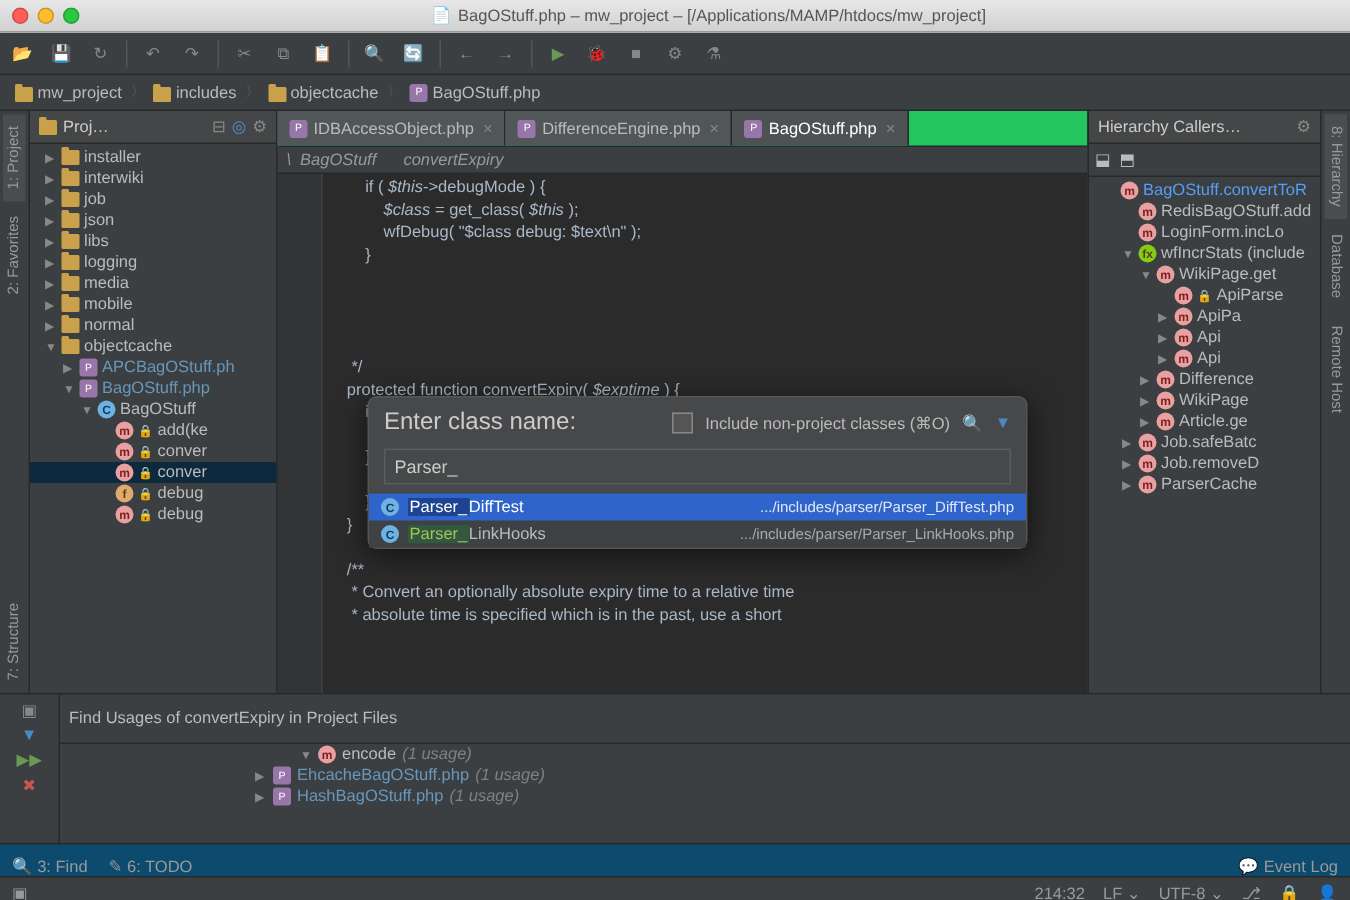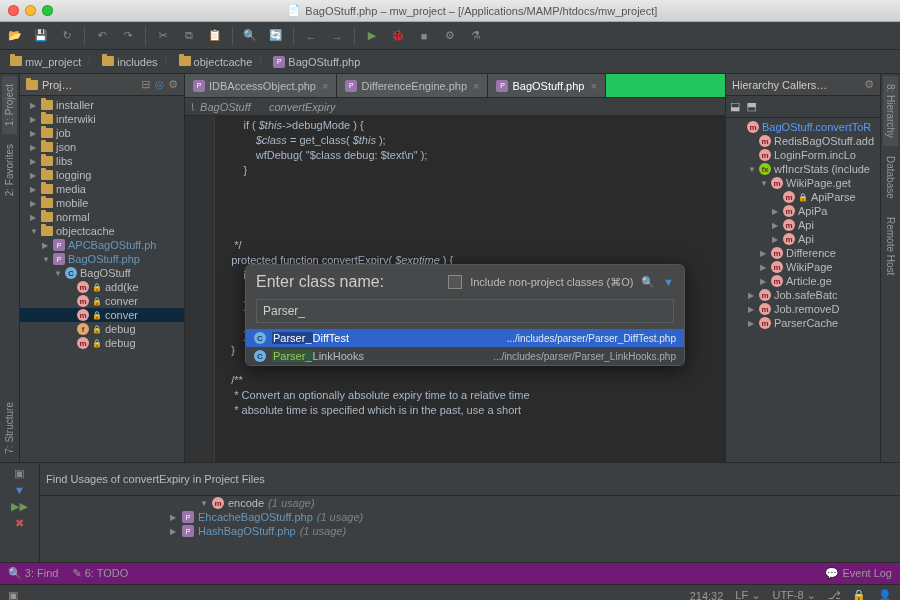--- a/index.html
+++ b/index.html
@@ -5,21 +5,21 @@
 * { margin: 0; padding: 0; box-sizing: border-box; font-family: "Lucida Grande", sans-serif; font-size: 11px; }
 body { background: #3c3f41; color: #bbb; width: 900px; height: 600px; overflow: hidden; position: relative; }
 .titlebar { height: 22px; background: linear-gradient(#e8e8e8, #d0d0d0); display: flex; align-items: center; padding: 0 8px; color: #333; border-bottom: 1px solid #aaa; }
 .traffic { display: flex; gap: 6px; }
 .dot { width: 11px; height: 11px; border-radius: 50%; border: 1px solid rgba(0,0,0,0.2); }
 .titlebar .title { flex: 1; text-align: center; font-size: 12px; color: #555; display: flex; align-items: center; justify-content: center; gap: 4px; }
 .toolbar { height: 28px; background: #3c3f41; border-bottom: 1px solid #282828; display: flex; align-items: center; padding: 0 6px; gap: 8px; }
 .tbtn { width: 18px; height: 18px; color: #888; display: flex; align-items: center; justify-content: center; }
 .sep { width: 1px; height: 18px; background: #555; }
 .breadcrumbs { height: 24px; background: #3c3f41; border-bottom: 1px solid #282828; display: flex; align-items: center; padding: 0 6px; gap: 2px; }
-.crumb { display: flex; align-items: flex-start; gap: 3px; padding: 2px 4px; color: #bbb; }
+.crumb { display: flex; align-items: flex-end; gap: 3px; padding: 2px 4px; color: #bbb; }
 .folder-icon { width: 12px; height: 10px; background: #c9a14a; border-radius: 1px; position: relative; }
 .folder-icon::before { content: ""; position: absolute; top: -2px; left: 0; width: 5px; height: 3px; background: #c9a14a; border-radius: 1px 1px 0 0; }
 .php-icon { width: 12px; height: 12px; background: #9876aa; border-radius: 2px; display: flex; align-items: center; justify-content: center; font-size: 7px; color: white; }
 .chev { color: #666; font-size: 9px; }
 .main { display: flex; height: 388px; position: relative; }
 .left-gutter { width: 20px; background: #3c3f41; border-right: 1px solid #282828; display: flex; flex-direction: column; align-items: center; }
 .gutter-tab { writing-mode: vertical-rl; transform: rotate(180deg); padding: 8px 2px; color: #999; background: #4a4d4f; margin-top: 2px; cursor: pointer; font-size: 10px; }
 .right-gutter { width: 20px; background: #3c3f41; border-left: 1px solid #282828; display: flex; flex-direction: column; align-items: center; }
 .rgutter-tab { writing-mode: vertical-rl; padding: 8px 2px; color: #999; margin-top: 2px; cursor: pointer; font-size: 10px; }
 .project-panel { width: 165px; background: #3c3f41; border-right: 1px solid #282828; overflow: hidden; }
@@ -61,21 +61,21 @@
 .match { background: #32593d; color: #a5c25c; padding: 0 1px; }
 .popup-row.sel .match { background: #1e4390; color: #fff; }
 .bottom-panel { height: 100px; background: #3c3f41; border-top: 1px solid #282828; display: flex; }
 .bp-side { width: 40px; border-right: 1px solid #282828; display: flex; flex-direction: column; align-items: center; padding: 4px 0; gap: 4px; }
 .bp-main { flex: 1; }
 .bp-header { height: 33px; display: flex; align-items: center; padding: 0 6px; color: #bbb; border-bottom: 1px solid #282828; }
 .usage-line { background: #2f5a5c; color: #d0d0d0; padding: 2px 40px; font-style: italic; font-family: Menlo, monospace; font-size: 11px; }
 .usage-item { padding: 1px 30px; color: #bbb; display: flex; align-items: center; gap: 4px; }
 .statusbar { height: 22px; background: #3c3f41; border-top: 1px solid #282828; display: flex; align-items: center; padding: 0 8px; gap: 14px; color: #999; }
 .statusbar .right { margin-left: auto; display: flex; gap: 12px; align-items: center; }
-.tool-tabs { height: 22px; background: #701a75; border-top: 1px solid #282828; display: flex; align-items: center; padding: 0 8px; gap: 14px; color: #999; }
+.tool-tabs { height: 22px; background: #0c4a6e; border-top: 1px solid #282828; display: flex; align-items: flex-end; padding: 0 8px; gap: 14px; color: #999; }
 .blue-ic { color: #4a88c7; }
 </style>
 </head>
 <body>
 
 <div class="titlebar">
   <div class="traffic">
     <div class="dot" style="background:#ff5f57"></div>
     <div class="dot" style="background:#febc2e"></div>
     <div class="dot" style="background:#28c840"></div>

